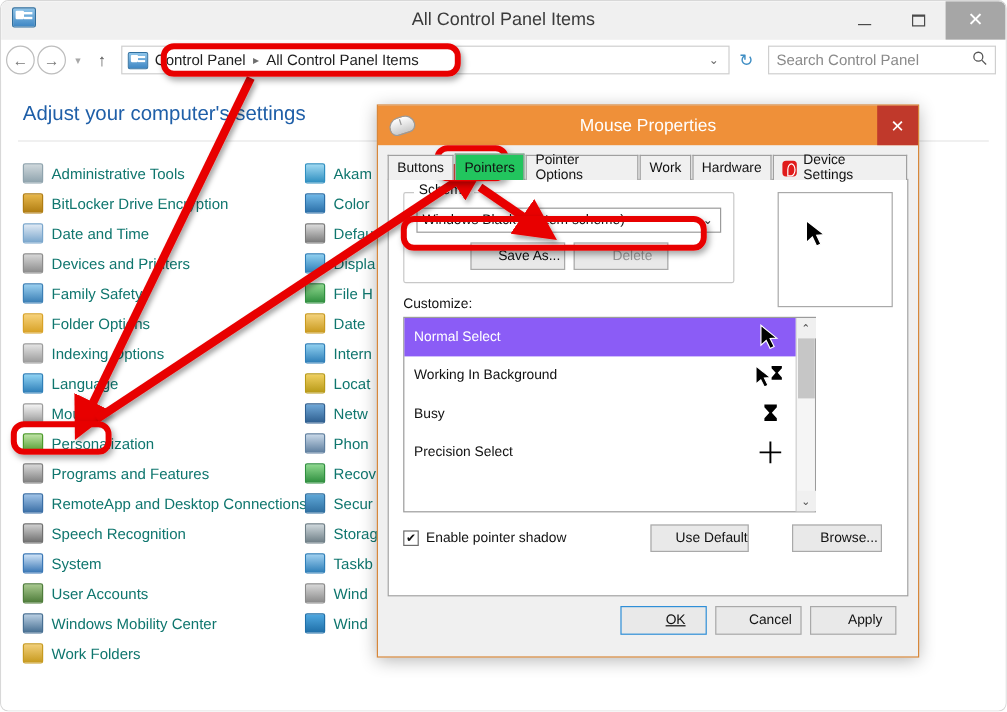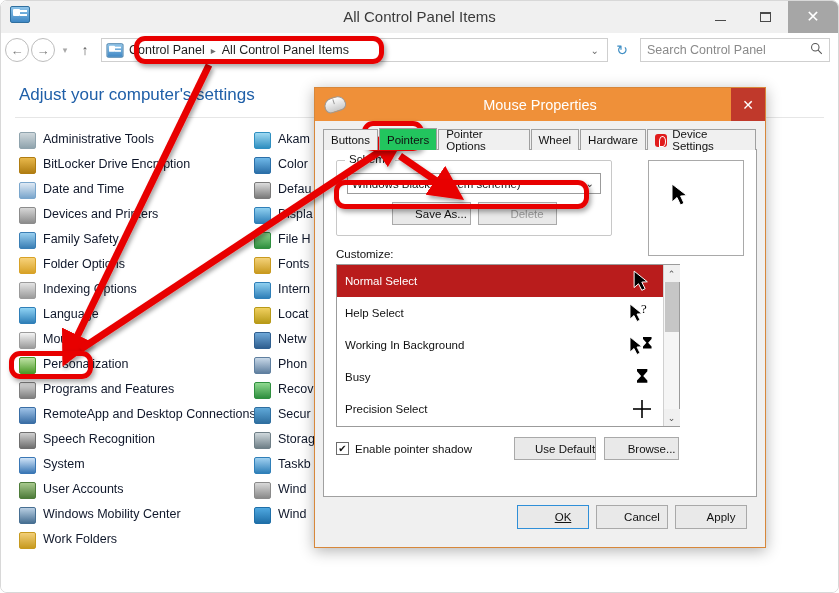--- a/index.html
+++ b/index.html
@@ -90,21 +90,21 @@
   .search-ico{ margin-left:auto;color:#5a5a5a;font-size:12px; }
 
   
   .cp-head{
     font-size:17px;color:#1f5fa8;padding:18px 0 12px 18px;font-weight:normal;
   }
   .cp-rule{ height:1px;background:#e6e6e6;margin:0 14px; }
   .cp-cols{ display:flex; padding:14px 0 0 18px; }
   .cp-col{ width:235px; }
   .cp-item{
-    display:flex;height:25px;font-size:12.5px;color:#0f172a;
+    display:flex;align-items:center;height:25px;font-size:12.5px;color:#0f766e;
     white-space:nowrap;
   }
   .cp-ico{
     width:17px;height:17px;margin-right:7px;flex:none;border-radius:2px;
     position:relative;
   }
   .cp-label{ }
 
   .col2-clip{ width:70px; overflow:hidden; }
 
@@ -187,39 +187,39 @@
 
   .listbox{
     border:1px solid #9b9b9b;background:#fff;height:163px;width:344px;
     display:flex;position:relative;
   }
   .list-items{ flex:1; }
   .lrow{
     height:32px;display:flex;align-items:center;padding:0 8px;
     font-size:11.5px;color:#111;position:relative;
   }
-  .lrow.sel{ background:#b91c1c;color:#fff; }
+  .lrow.sel{ background:#8b5cf6;color:#fff; }
   .lrow .cur{ margin-left:auto; display:flex;align-items:center;height:100%; }
 
   .vscroll{
     width:16px;background:#f5f5f5;border-left:1px solid #d0d0d0;
     display:flex;flex-direction:column;align-items:center;
   }
   .sc-btn{ height:17px;width:16px;display:flex;align-items:center;justify-content:center;
            font-size:9px;color:#505050;background:#f0f0f0;}
   .sc-thumb{ width:14px;height:50px;background:#c6c6c6;margin:0 auto; }
   .sc-track{ flex:1; }
 
   .bottomrow{ display:flex;align-items:center;margin-top:10px; }
   .chk{
     width:13px;height:13px;border:1px solid #6b6b6b;background:#fff;margin-right:6px;
     display:flex;align-items:center;justify-content:center;font-size:10px;color:#111;
   }
   .chk-lbl{ font-size:11.5px;color:#111; }
-  .bottomrow .btn{ min-width:75px; }
+  .bottomrow .btn{ min-width:75px;margin-left:28px; }
   .bottom-btns{ margin-left:42px;display:flex;gap:8px; }
 
   .dlg-footer{ display:flex;justify-content:flex-end;gap:7px;padding:8px 10px 0 0; }
   .dlg-footer .btn{ min-width:72px;height:24px; }
 
   
   .anno-box{
     position:absolute;border:5px solid #e80000;border-radius:11px;
     box-shadow:2px 3px 5px rgba(0,0,0,.35);
     pointer-events:none;
@@ -368,21 +368,21 @@
           <div class="cp-item">
             <span class="cp-ico" style="background: linear-gradient(rgb(143, 208, 240), rgb(47, 127, 184)); border: 1px solid rgb(47, 127, 184);"></span>
             <span class="cp-label">Displa</span>
           </div>
           <div class="cp-item">
             <span class="cp-ico" style="background: linear-gradient(rgb(143, 217, 143), rgb(47, 143, 63)); border: 1px solid rgb(47, 143, 63);"></span>
             <span class="cp-label">File H</span>
           </div>
           <div class="cp-item">
             <span class="cp-ico" style="background: linear-gradient(rgb(244, 210, 122), rgb(201, 154, 31)); border: 1px solid rgb(201, 154, 31);"></span>
-            <span class="cp-label">Fonts</span>
+            <span class="cp-label">Date</span>
           </div>
           <div class="cp-item">
             <span class="cp-ico" style="background: linear-gradient(rgb(143, 208, 240), rgb(47, 127, 184)); border: 1px solid rgb(47, 127, 184);"></span>
             <span class="cp-label">Intern</span>
           </div>
           <div class="cp-item">
             <span class="cp-ico" style="background: linear-gradient(rgb(240, 208, 96), rgb(184, 154, 24)); border: 1px solid rgb(184, 154, 24);"></span>
             <span class="cp-label">Locat</span>
           </div>
           <div class="cp-item">
@@ -435,21 +435,21 @@
           <div class="tab">
             <span>Buttons</span>
           </div>
           <div class="tab active">
             <span>Pointers</span>
           </div>
           <div class="tab">
             <span>Pointer Options</span>
           </div>
           <div class="tab">
-            <span>Wheel</span>
+            <span>Work</span>
           </div>
           <div class="tab">
             <span>Hardware</span>
           </div>
           <div class="tab">
             <span class="tab-dev-ico"></span>
             <span>Device Settings</span>
           </div>
         </div>
 
@@ -475,29 +475,20 @@
 
         <div class="customize-lbl">Customize:</div>
 
         <div class="listbox">
           <div class="list-items" id="cursorlist">
               <div class="lrow sel">
                 <span>Normal Select</span>
                 <span class="cur">
                   <svg width="26" height="26" viewBox="0 0 26 26">
                     <polygon points="1,1 1,16 5,12.5 8,18.5 11,17 8,11 13,10.7" fill="#000000" stroke="#ffffff" stroke-width="0.9" transform="translate(4,2) scale(1.1)"></polygon>
-                  </svg>
-                </span>
-              </div>
-              <div class="lrow">
-                <span>Help Select</span>
-                <span class="cur">
-                  <svg width="26" height="26" viewBox="0 0 26 26">
-                    <polygon points="1,1 1,16 5,12.5 8,18.5 11,17 8,11 13,10.7" fill="#000000" stroke="#ffffff" stroke-width="0.9" transform="translate(0,3) scale(1)"></polygon>
-                    <text x="12" y="13" font-size="13" font-family="&quot;Liberation Serif&quot;, serif" fill="#000000">?</text>
                   </svg>
                 </span>
               </div>
               <div class="lrow">
                 <span>Working In Background</span>
                 <span class="cur">
                   <svg width="26" height="26" viewBox="0 0 26 26">
                     <polygon points="1,1 1,16 5,12.5 8,18.5 11,17 8,11 13,10.7" fill="#000000" stroke="#ffffff" stroke-width="0.9" transform="translate(0,4) scale(1)"></polygon>
                     <g transform="translate(14,5) scale(0.95)">
                       <path d="M0,0 H9 V2 L5.4,6 L9,10 V12 H0 V10 L3.6,6 L0,2 Z" fill="#000000"></path>

